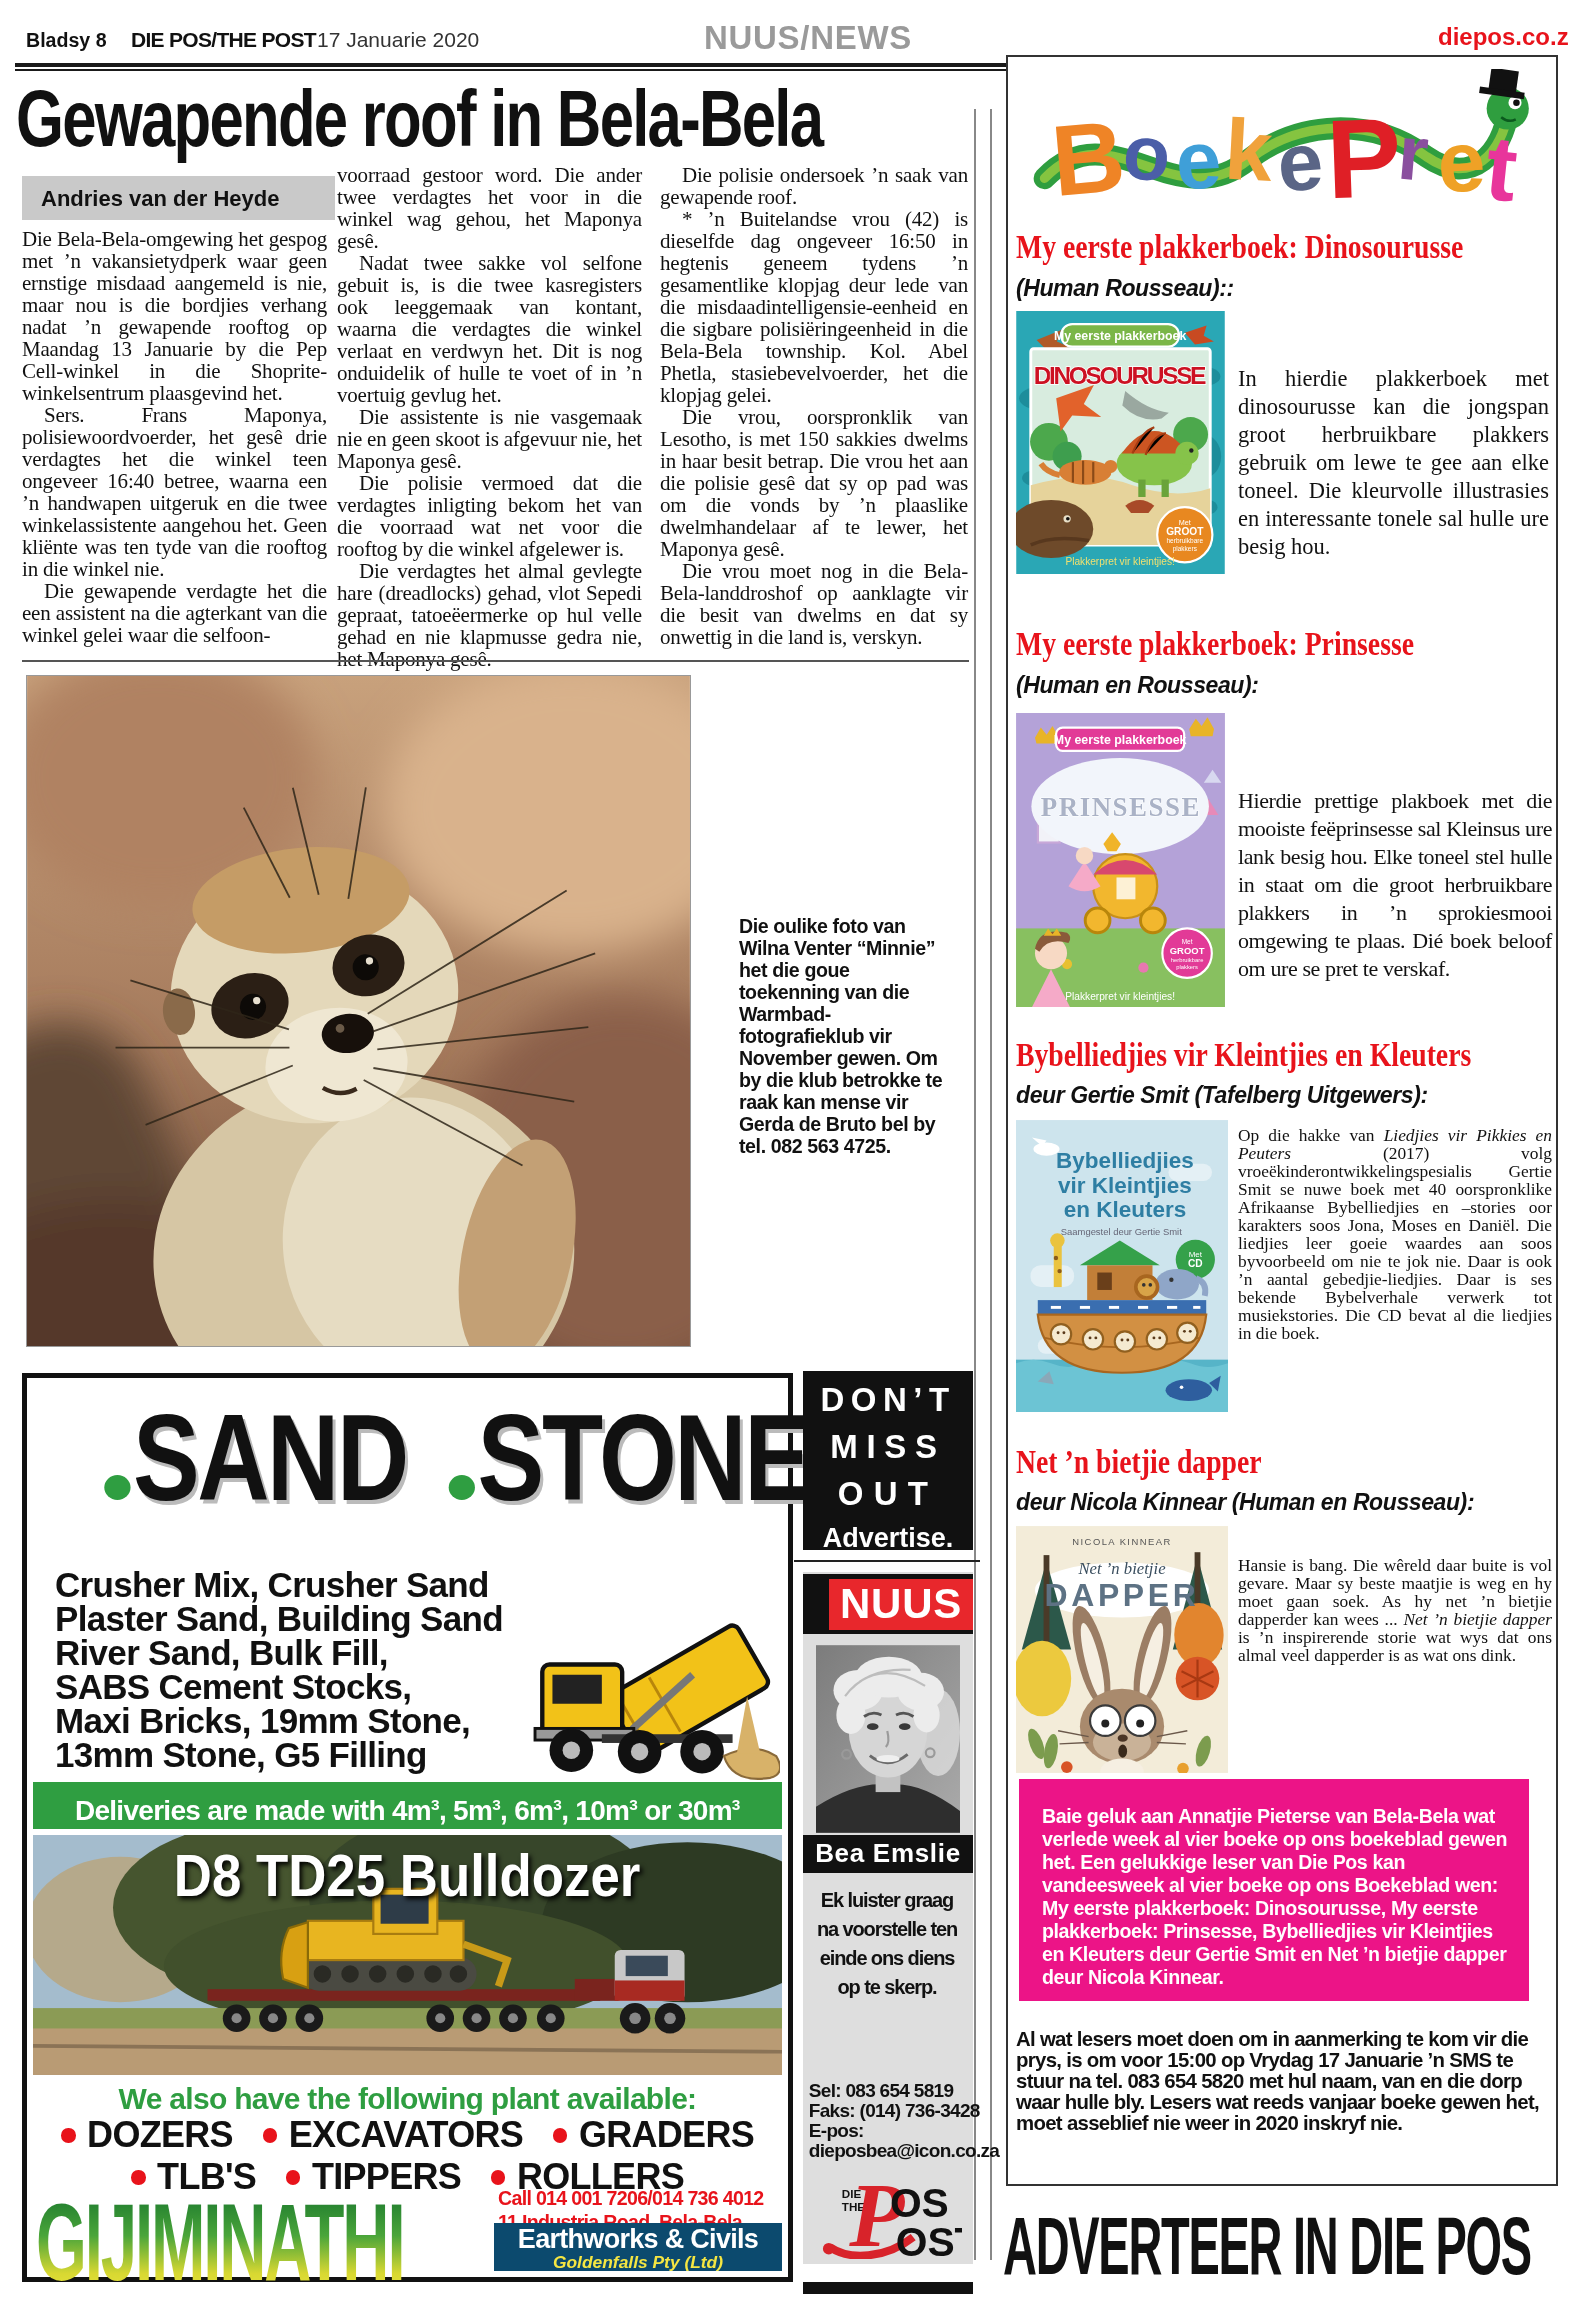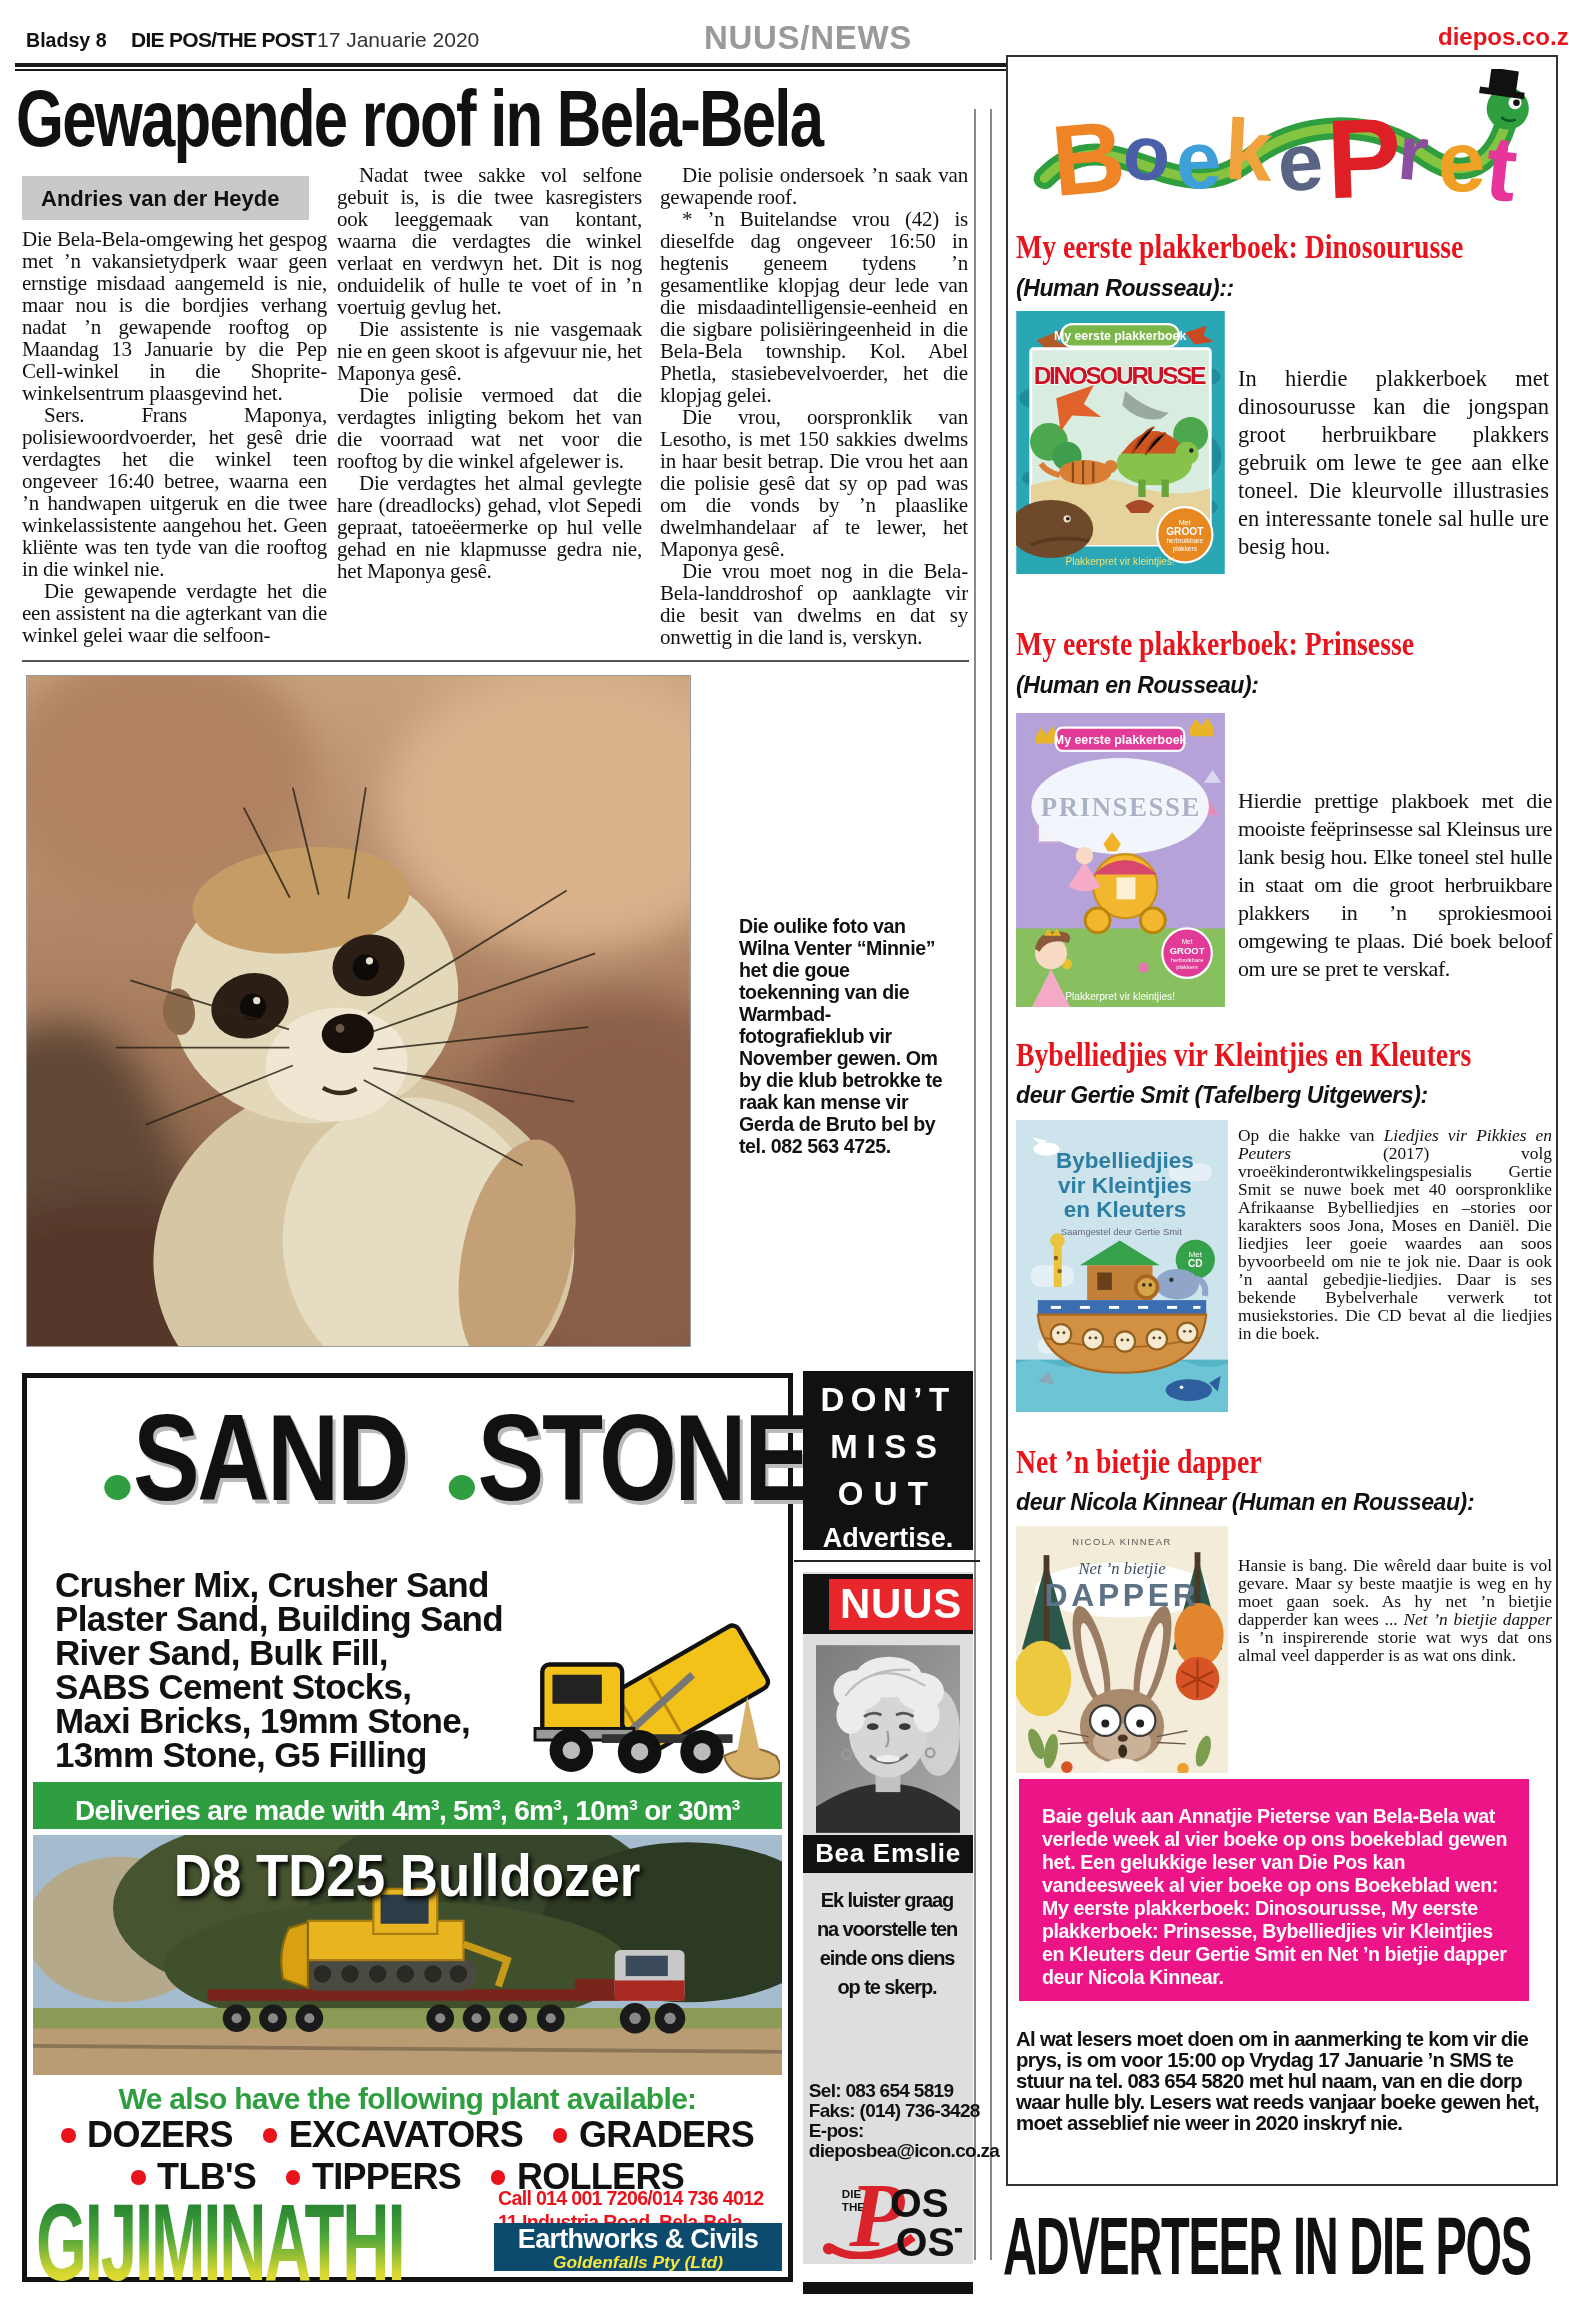--- a/index.html
+++ b/index.html
@@ -29,30 +29,31 @@
   <div class="abs b" style="left:1438px;top:23px;font-size:24px;color:#e8131b;">diepos.co.za</div>
   <div class="abs" style="left:14.5px;top:63px;width:1540px;height:3.6px;background:#1a1a1a;"></div>
   <div class="abs" style="left:14.5px;top:69px;width:1540px;height:1.5px;background:#1a1a1a;"></div>
 
   <div class="abs" style="left:974px;top:109px;width:1.5px;height:2151px;background:#888;"></div>
   <div class="abs" style="left:990px;top:109px;width:1.5px;height:2151px;background:#888;"></div>
 
   <div class="abs" style="left:16px;top:73px;font-size:79px;font-weight:800;letter-spacing:-2.2px;">
     <span class="sqz" style="transform:scaleX(0.78);">Gewapende roof in Bela-Bela</span>
   </div>
-  <div class="abs" style="left:22px;top:176px;width:287px;height:44px;background:#c9c9c9;">
+  <div class="abs" style="left:22px;top:176px;width:313px;height:44px;background:#c9c9c9;">
     <span class="abs b" style="left:19px;top:10.2px;font-size:22px;">Andries van der Heyde</span>
   </div>
 
   <div class="abs col" style="left:22px;top:228px;">
     <p>Die Bela-Bela-omgewing het gespog met ’n vakansietydperk waar geen ernstige misdaad aangemeld is nie, maar nou is die bordjies verhang nadat ’n gewapende rooftog op Maandag 13 Januarie by die Pep Cell-winkel in die Shoprite-winkelsentrum plaasgevind het.</p>
     <p class="ind">Sers. Frans Maponya, polisiewoordvoerder, het gesê drie verdagtes het die winkel teen ongeveer 16:40 betree, waarna een ’n handwapen uitgeruk en die twee winkelassistente aangehou het. Geen kliënte was ten tyde van die rooftog in die winkel nie.</p>
     <p class="ind">Die gewapende verdagte het die een assistent na die agterkant van die winkel gelei waar die selfoon-</p>
   </div>
   <div class="abs col" style="left:337px;top:164px;">
+    <p>voorraad gestoor word. Die ander twee verdagtes het voor in die winkel wag gehou, het Maponya gesê.</p>
     <p class="ind">Nadat twee sakke vol selfone gebuit is, is die twee kasregisters ook leeggemaak van kontant, waarna die verdagtes die winkel verlaat en verdwyn het. Dit is nog onduidelik of hulle te voet of in ’n voertuig gevlug het.</p>
     <p class="ind">Die assistente is nie vasgemaak nie en geen skoot is afgevuur nie, het Maponya gesê.</p>
     <p class="ind">Die polisie vermoed dat die verdagtes inligting bekom het van die voorraad wat net voor die rooftog by die winkel afgelewer is.</p>
     <p class="ind">Die verdagtes het almal gevlegte hare (dreadlocks) gehad, vlot Sepedi gepraat, tatoeëermerke op hul velle gehad en nie klapmusse gedra nie, het Maponya gesê.</p>
   </div>
   <div class="abs col" style="left:660px;top:164px;width:308px;">
     <p class="ind">Die polisie ondersoek ’n saak van gewapende roof.</p>
     <p class="ind">* ’n Buitelandse vrou (42) is dieselfde dag ongeveer 16:50 in hegtenis geneem tydens ’n gesamentlike klopjag deur lede van die misdaadintelligensie-eenheid en die sigbare polisiëringeenheid in die Bela-Bela township. Kol. Abel Phetla, stasiebevelvoerder, het die klopjag gelei.</p>
     <p class="ind">Die vrou, oorspronklik van Lesotho, is met 150 sakkies dwelms in haar besit betrap. Die vrou het aan die polisie gesê dat sy op pad was om die vonds by ’n plaaslike dwelmhandelaar af te lewer, het Maponya gesê.</p>
     <p class="ind">Die vrou moet nog in die Bela-Bela-landdroshof op aanklagte vir die besit van dwelms en dat sy onwettig in die land is, verskyn.</p>

